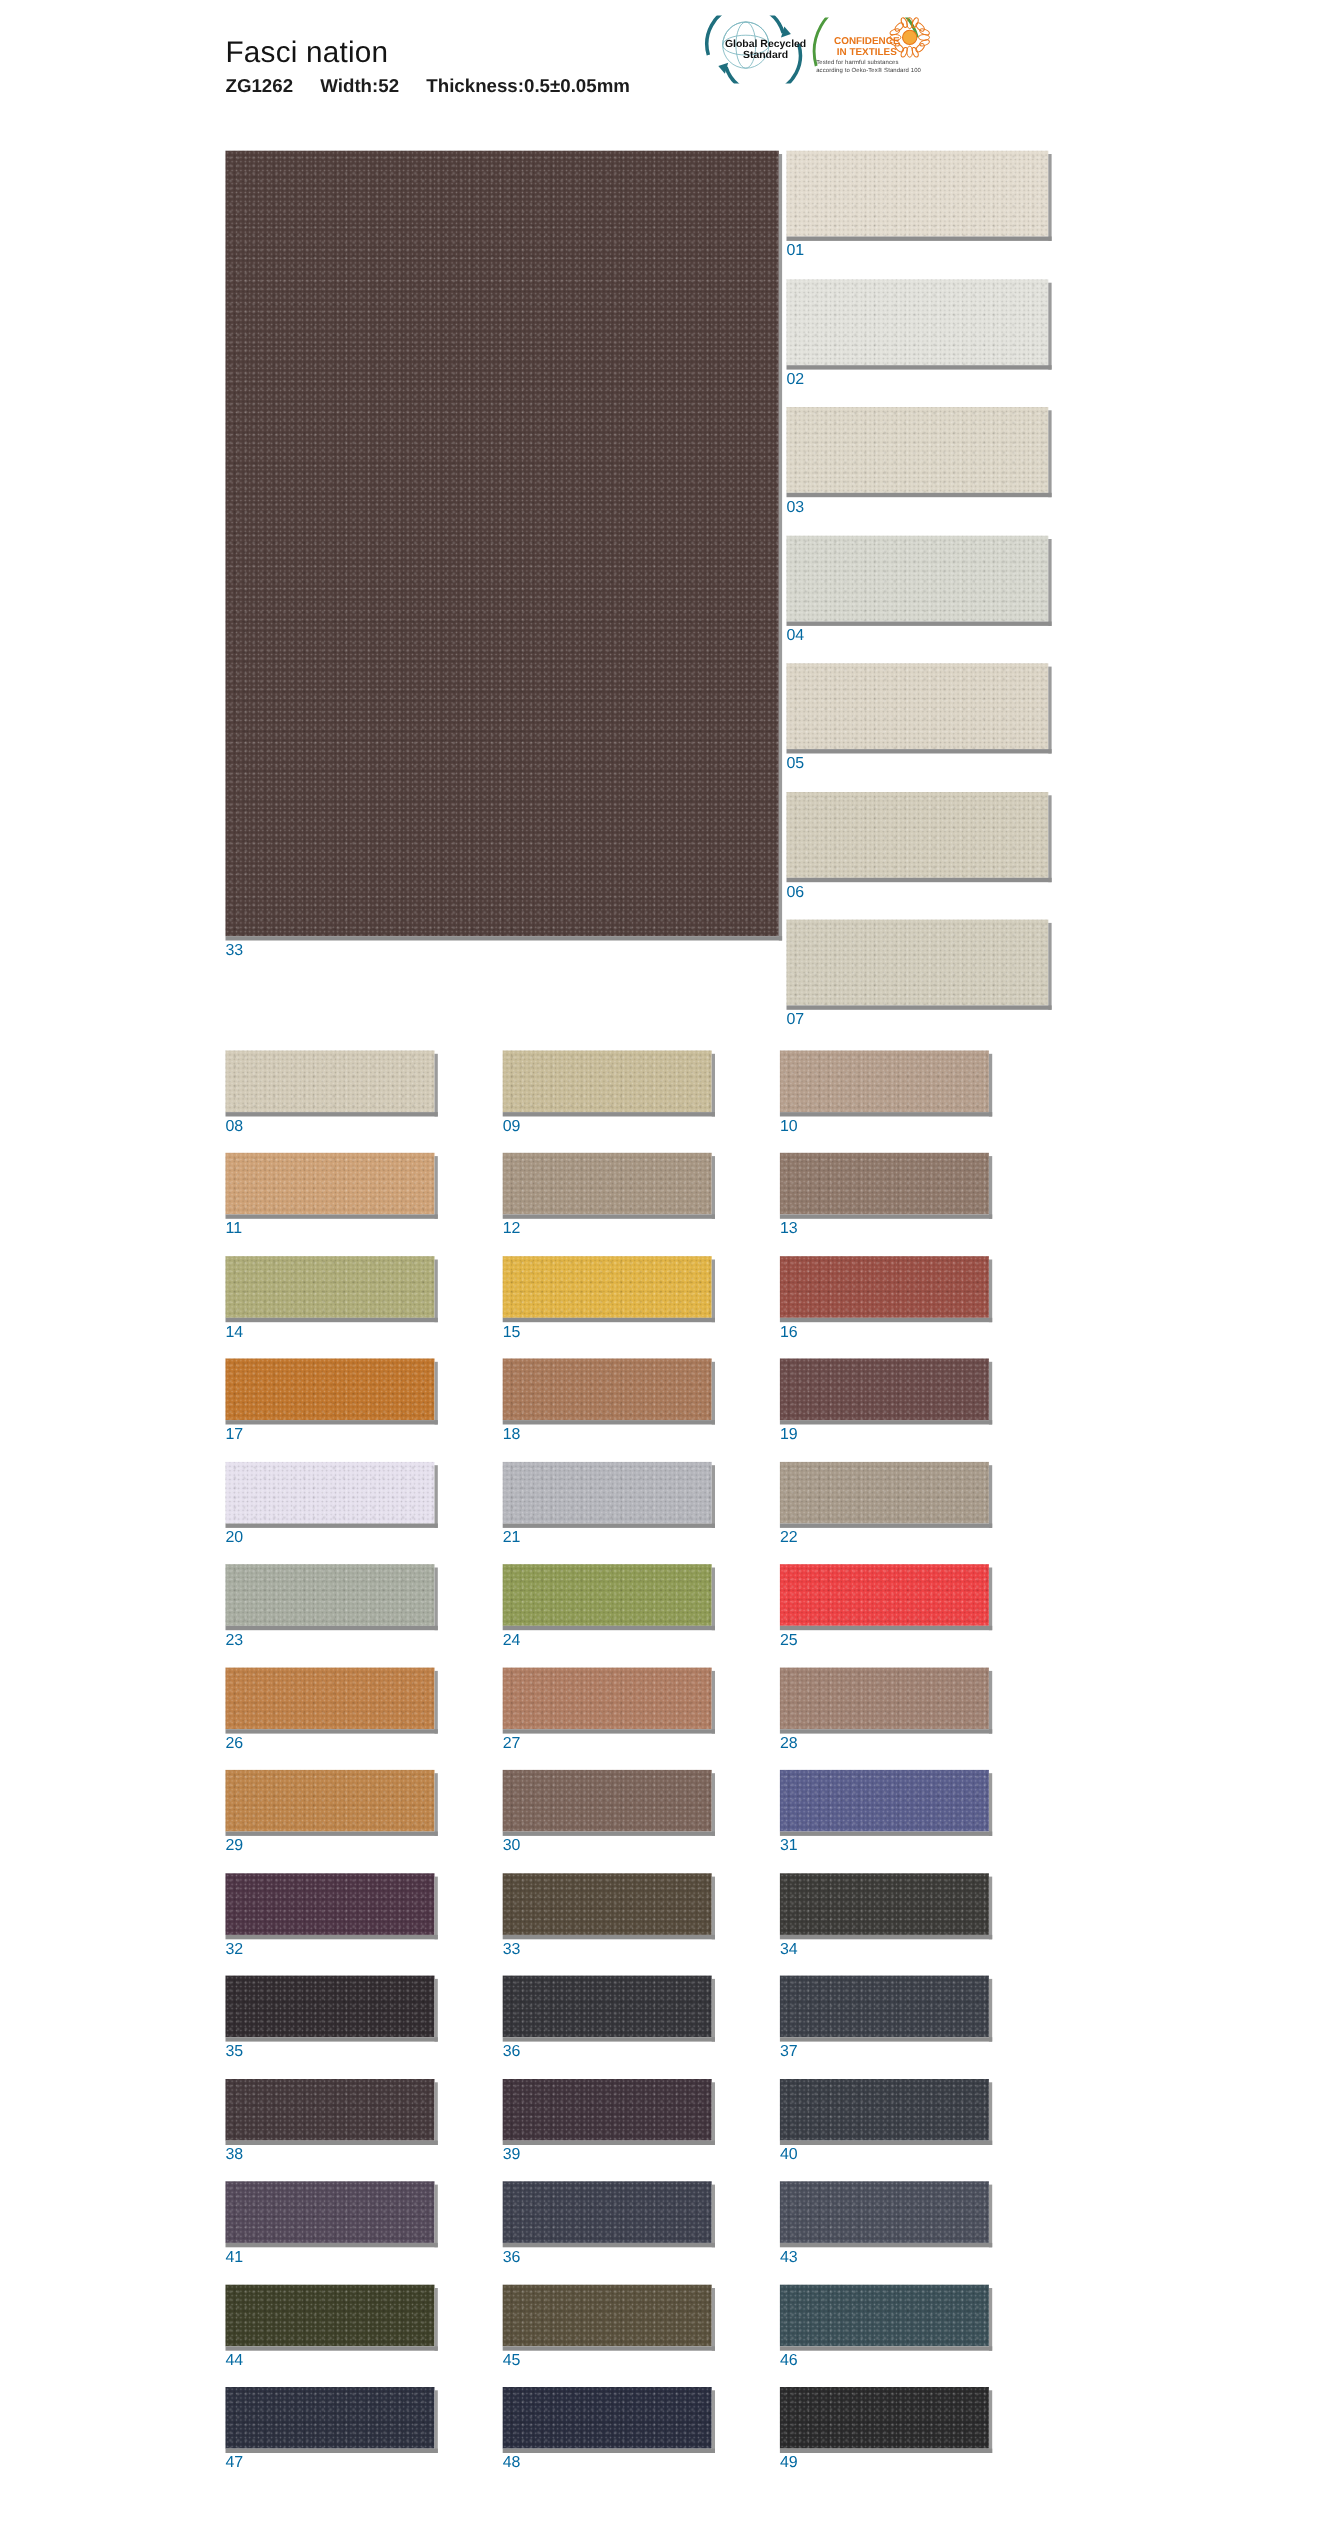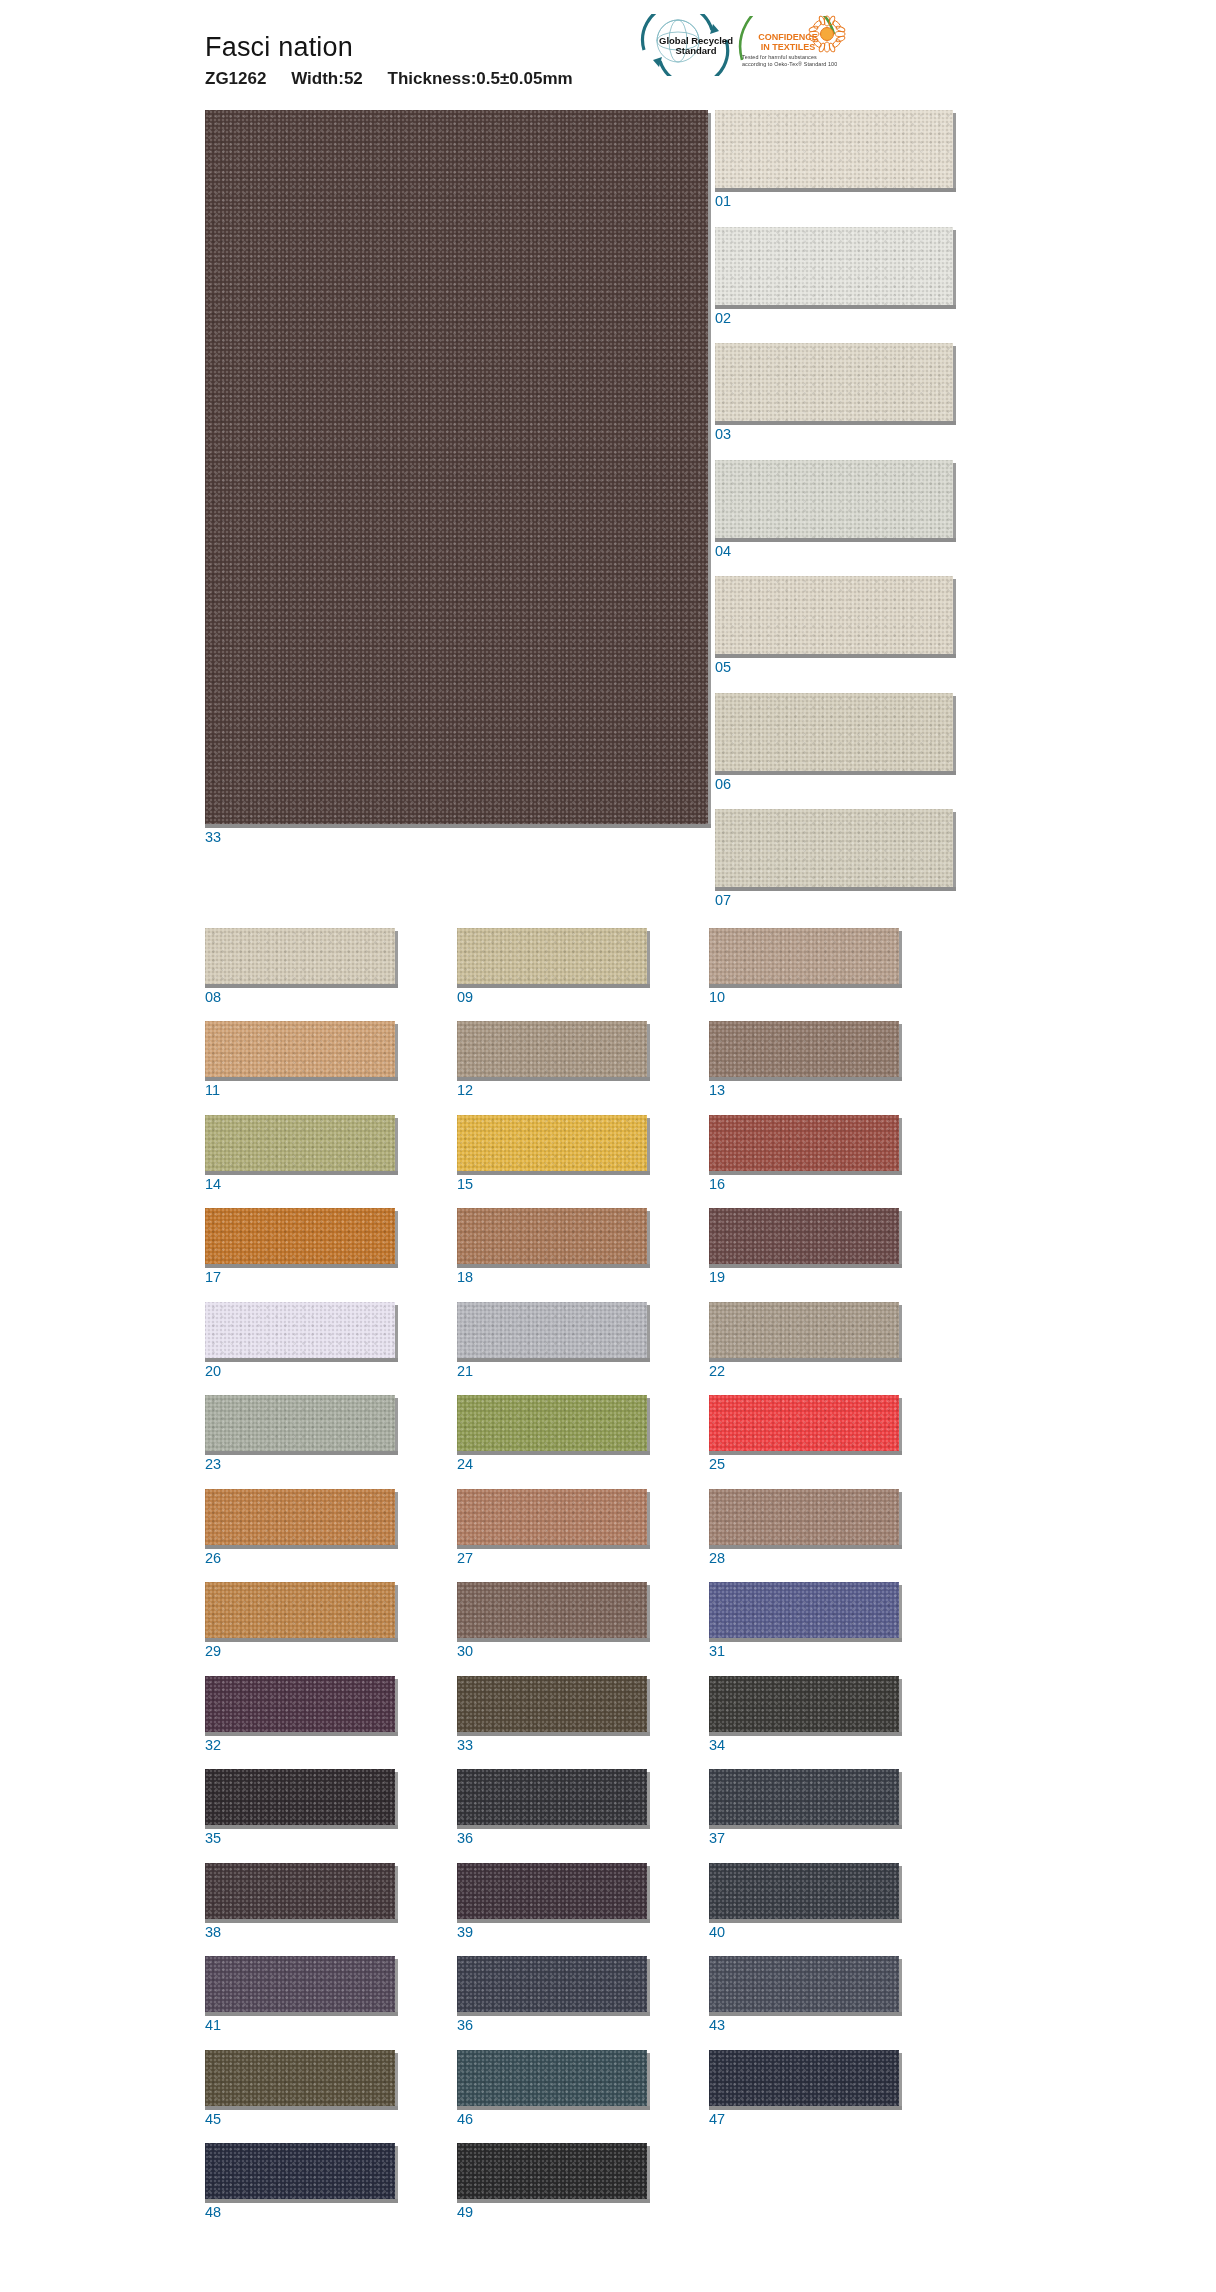--- a/index.html
+++ b/index.html
@@ -10,21 +10,21 @@
     background: #ffffff;
     font-family: "Liberation Sans", sans-serif;
     color: #1a1a1a;
     overflow: hidden;
     position: relative;
   }
 
   
   .header {
     position: relative;
-    height: 110px;
+    height: 137px;
     padding: 0;
   }
   .title-block {
     position: absolute;
     left: 205px;
     top: 32px;
   }
   .doc-title {
     font-size: 27px;
     font-weight: 400;
@@ -764,20 +764,31 @@
           <div class="grain"></div>
           <div class="grain2"></div>
         </div>
         <div class="edge-r"></div>
         <div class="shadow"></div>
       </div>
       <div class="label">43</div>
     </div>
     <div class="cell">
       <div class="swatch swatch-box">
+        <div class="face" style="background: rgb(62, 64, 41);">
+          <div class="grain"></div>
+          <div class="grain2"></div>
+        </div>
+        <div class="edge-r"></div>
+        <div class="shadow"></div>
+      </div>
+      <div class="label">44</div>
+    </div>
+    <div class="cell">
+      <div class="swatch swatch-box">
         <div class="face" style="background: rgb(90, 81, 61);">
           <div class="grain"></div>
           <div class="grain2"></div>
         </div>
         <div class="edge-r"></div>
         <div class="shadow"></div>
       </div>
       <div class="label">45</div>
     </div>
     <div class="cell">

